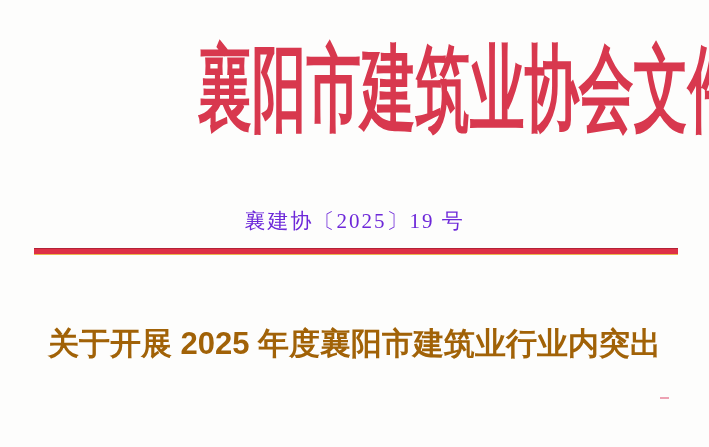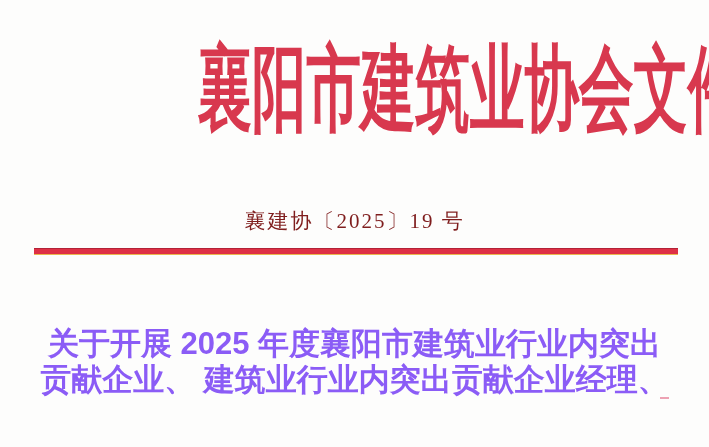--- a/index.html
+++ b/index.html
@@ -38,21 +38,21 @@
   
   .doc-number {
     position: absolute;
     top: 207px;
     left: 0;
     width: 709px;
     text-align: center;
     font-family: "Liberation Serif", "DejaVu Serif", serif;
     font-size: 21px;
     letter-spacing: 2px;
-    color: #7f1d1d;
+    color: #6d28d9;
     white-space: nowrap;
   }
   
   .red-divider {
     position: absolute;
     top: 248px;
     left: 34px;
     width: 644px;
     height: 5px;
     background: #de3045;
@@ -63,21 +63,21 @@
   .notice-title {
     position: absolute;
     top: 326px;
     left: 28px;
     width: 653px;
     text-align: center;
     font-family: "Liberation Sans", "DejaVu Sans", sans-serif;
     font-weight: 700;
     font-size: 31px;
     line-height: 35.5px;
-    color: #8b5cf6;
+    color: #a16207;
     white-space: nowrap;
   }
   
   .scan-artifact {
     position: absolute;
     top: 397px;
     left: 660px;
     width: 9px;
     height: 2px;
     background: #e98ba0;
@@ -92,18 +92,17 @@
   <div class="org-banner">
     <span class="compress">襄阳市建筑业协会文件</span>
   </div>
 
   <div class="doc-number">襄建协〔2025〕19 号</div>
 
   <div class="red-divider"></div>
 
   <div class="notice-title">
     <div>关于开展 2025 年度襄阳市建筑业行业内突出</div>
-    <div>贡献企业、 建筑业行业内突出贡献企业经理、</div>
   </div>
 
   <div class="scan-artifact"></div>
 
 </div>
 
 </body></html>

